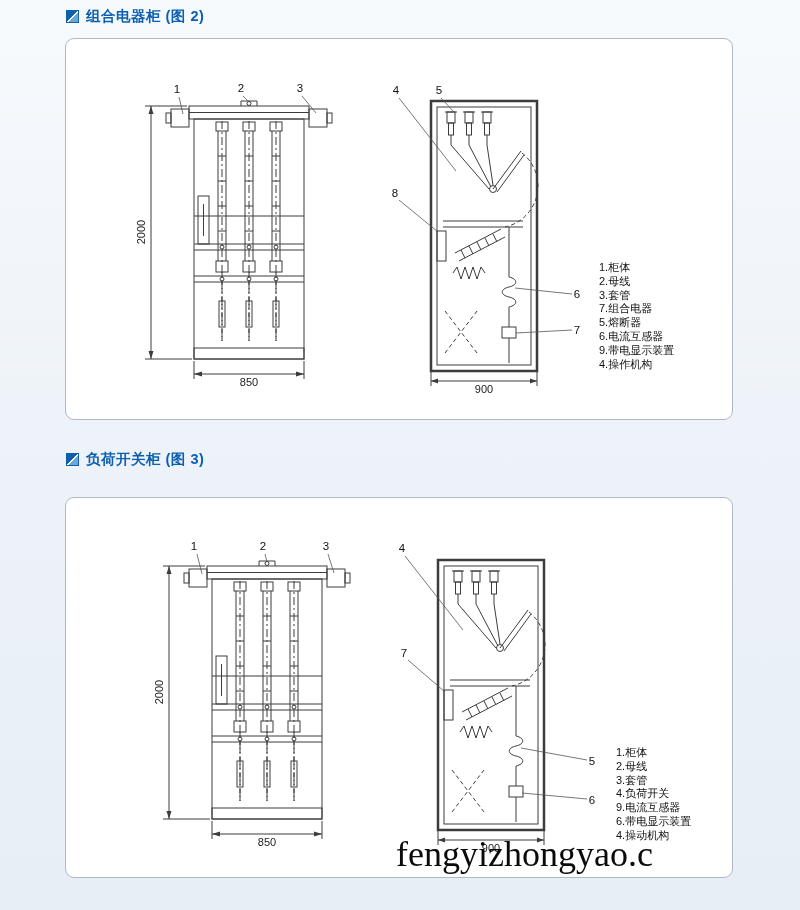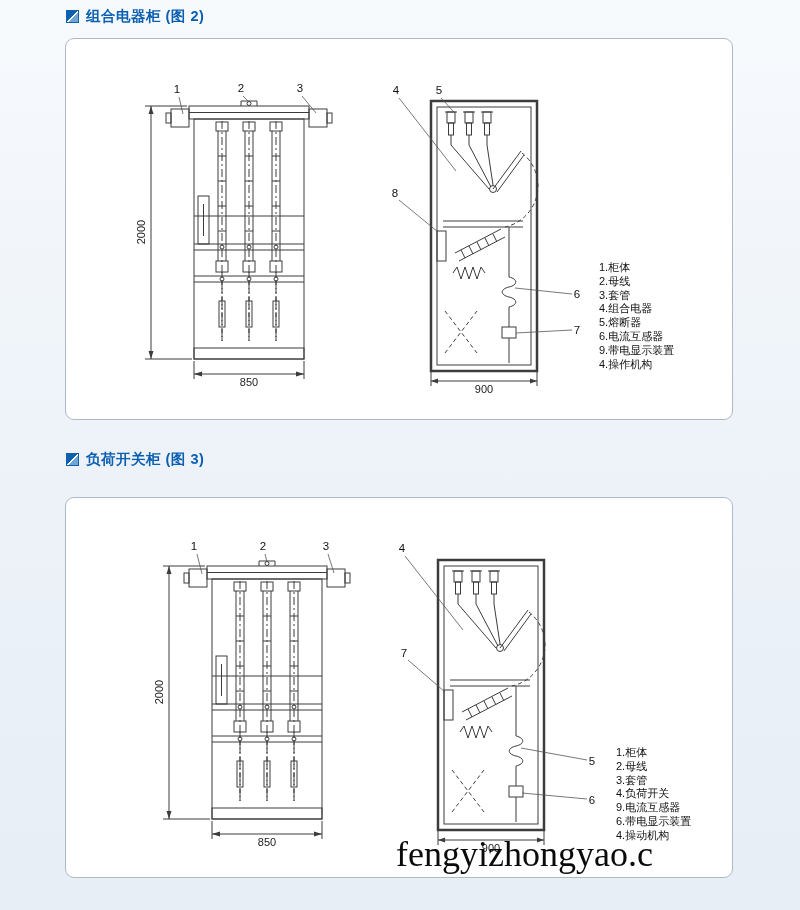--- a/index.html
+++ b/index.html
@@ -192,21 +192,21 @@
     <text x="511" y="259">6</text>
     <text x="511" y="295">7</text>
     <text class="dim" x="79" y="193" transform="rotate(-90 79 193)">2000</text>
     <text class="dim" x="183" y="347">850</text>
     <text class="dim" x="418" y="354">900</text>
   </svg>
   <div class="legend" style="left:533px;top:222px">
     <div>1.柜体</div>
     <div>2.母线</div>
     <div>3.套管</div>
-    <div>4.组合电器</div>
+    <div>7.组合电器</div>
     <div>5.熔断器</div>
     <div>6.电流互感器</div>
     <div>9.带电显示装置</div>
     <div>4.操作机构</div>
   </div>
 </div>
 
 <div class="sec-header" style="top:450px">
   <span class="sec-icon"></span>
   <span class="sec-title">负荷开关柜 (图 3)</span>

